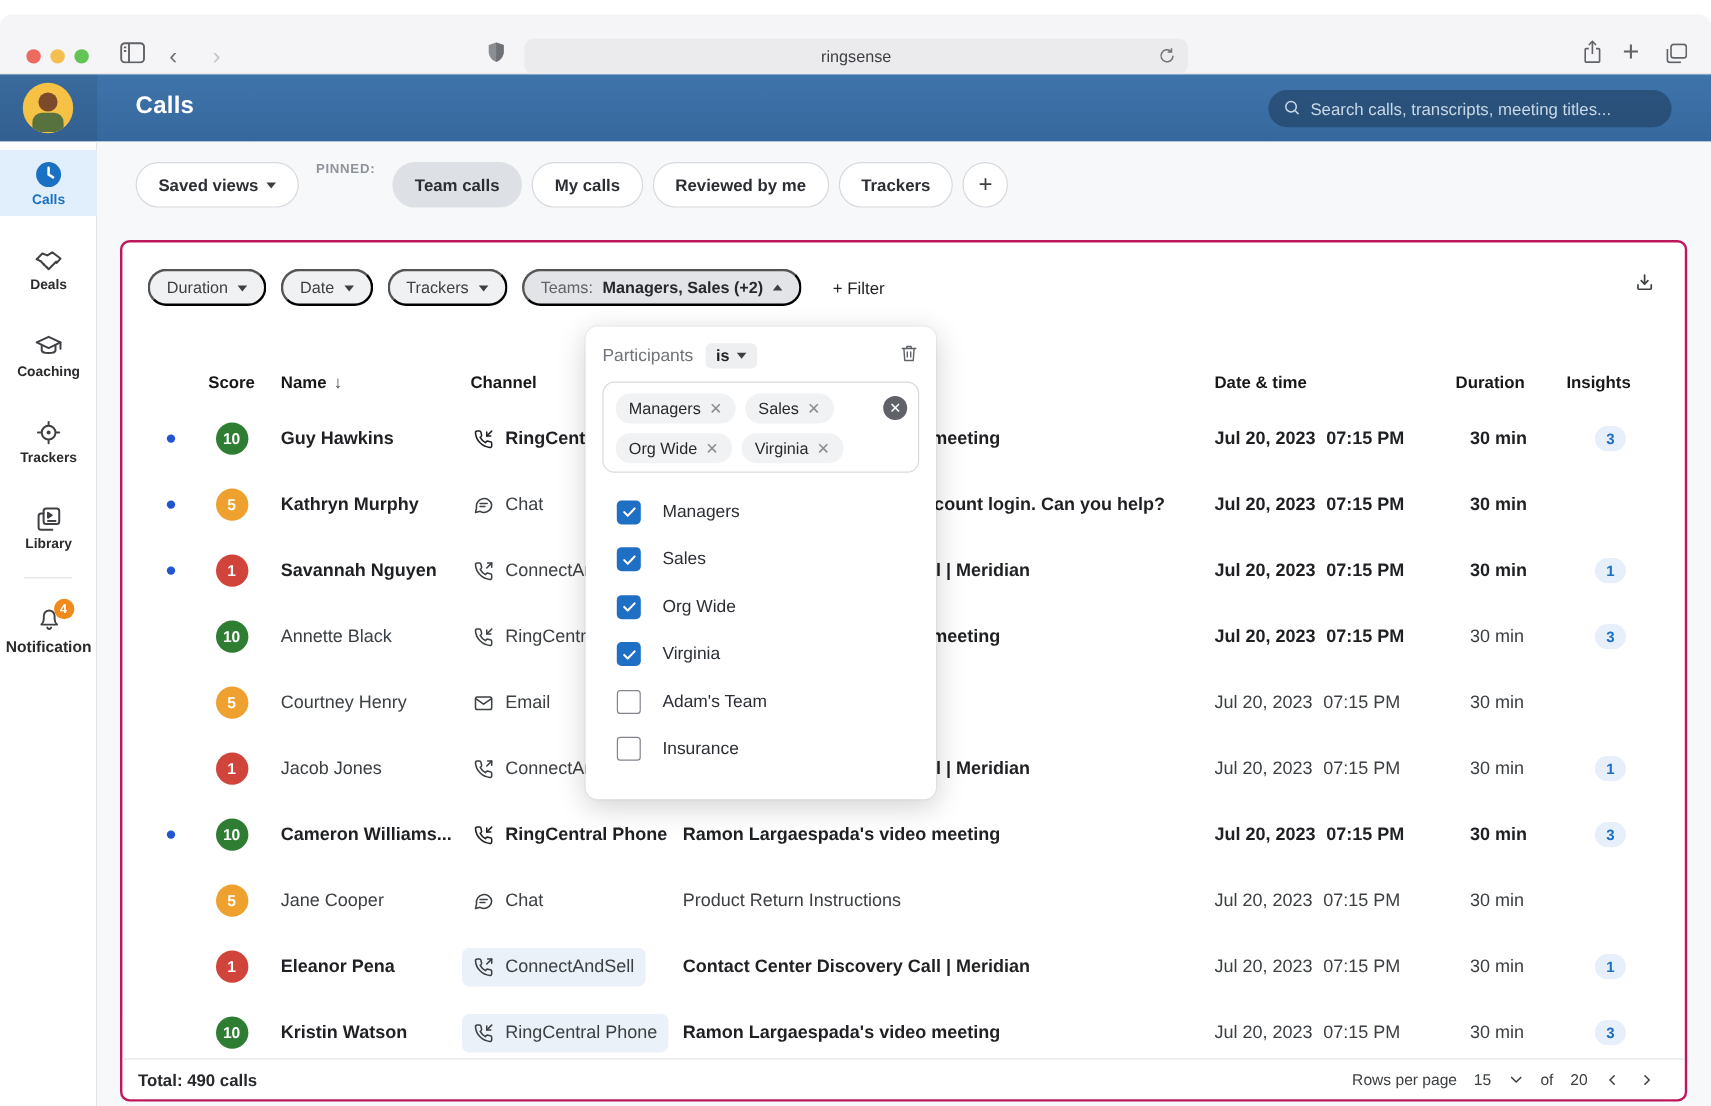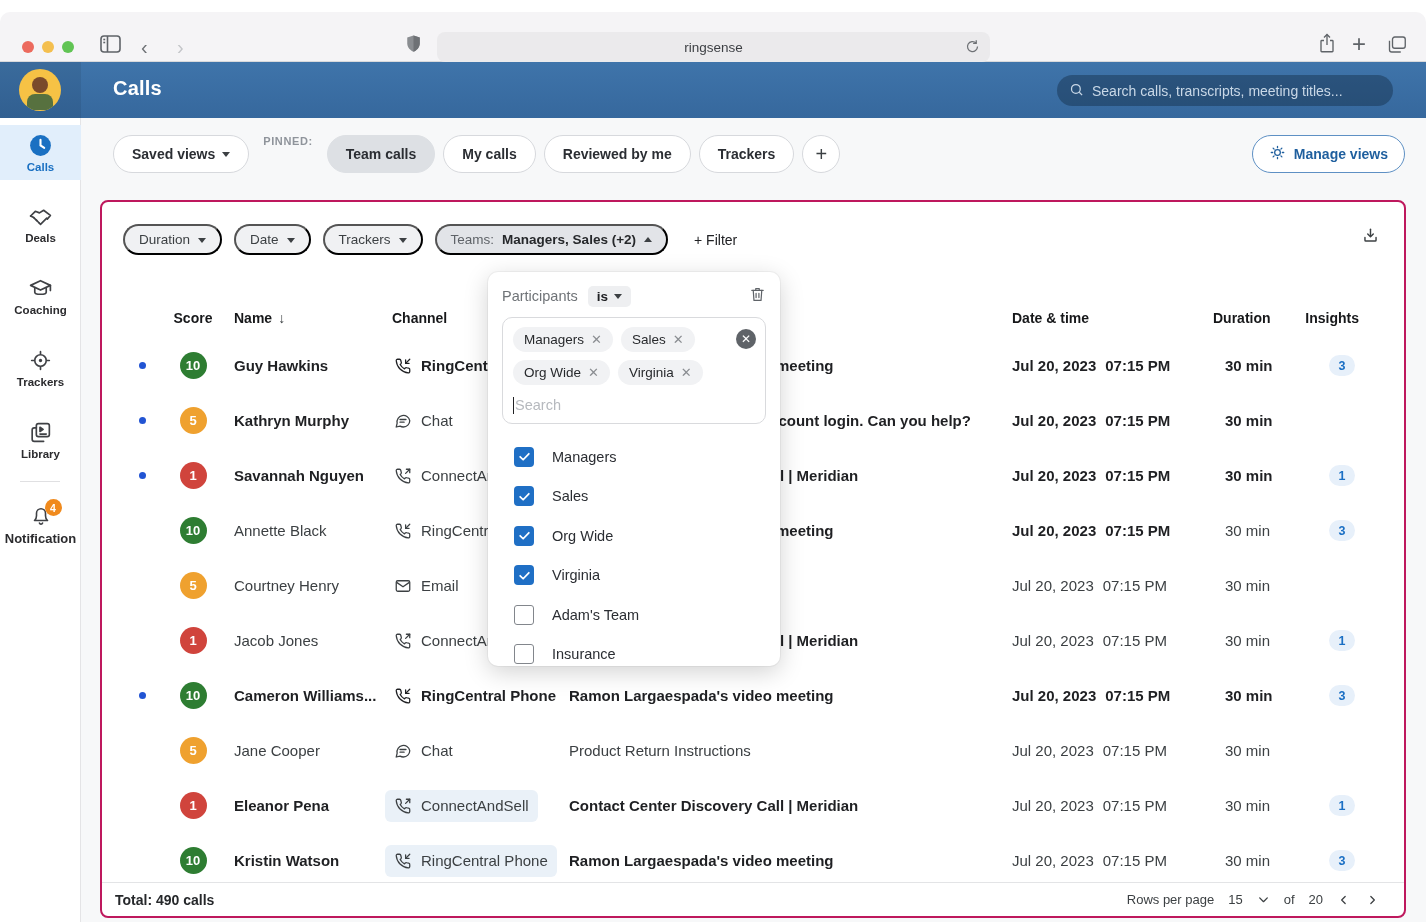--- a/index.html
+++ b/index.html
@@ -259,29 +259,20 @@
               <span>Reviewed by me</span>
             </button>
           <button class="pill">
               <span>Trackers</span>
             </button>
           <button class="pill round">
               <span>+</span>
             </button>
         </div>
       </div>
-      <button class="manage">
-        <span>
-          <svg width="17" height="17" viewBox="0 0 24 24" fill="none" stroke="#1f5f9e" stroke-width="1.8" stroke-linecap="round">
-              <circle cx="12" cy="12" r="4"></circle>
-              <path d="M12 3.2v2M12 18.8v2M3.2 12h2M18.8 12h2M5.8 5.8l1.4 1.4M16.8 16.8l1.4 1.4M18.2 5.8l-1.4 1.4M7.2 16.8l-1.4 1.4"></path>
-            </svg>
-        </span>
-        <span>Manage views</span>
-      </button>
     </div>
 
     <div class="card">
 
       <div class="filterrow">
         <button class="fpill">
             <span>Duration</span>
             <span class="caret"></span>
           </button>
         <button class="fpill">
@@ -629,24 +620,20 @@
         <span class="chip">
             <span>Org Wide</span>
             <span class="x">✕</span>
           </span>
         <span class="chip">
             <span>Virginia</span>
             <span class="x">✕</span>
           </span>
       </div>
       <span class="clearall">✕</span>
-      <div class="searchline">
-        <span class="cursorbar"></span>
-        <span class="searchph">Search</span>
-      </div>
     </div>
     <div class="opts">
       <div class="opt">
         <span class="cb on">
             <svg width="13" height="13" viewBox="0 0 24 24" fill="none" stroke="#fff" stroke-width="3.2" stroke-linecap="round" stroke-linejoin="round">
               <polyline points="4 12.5 9.5 18 20 7"></polyline>
             </svg>
           </span>
         <span class="olbl">Managers</span>
       </div>

